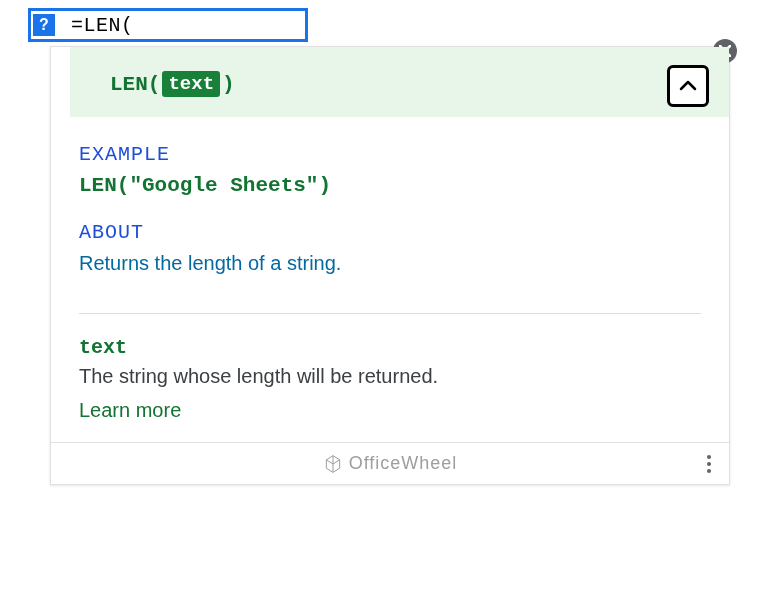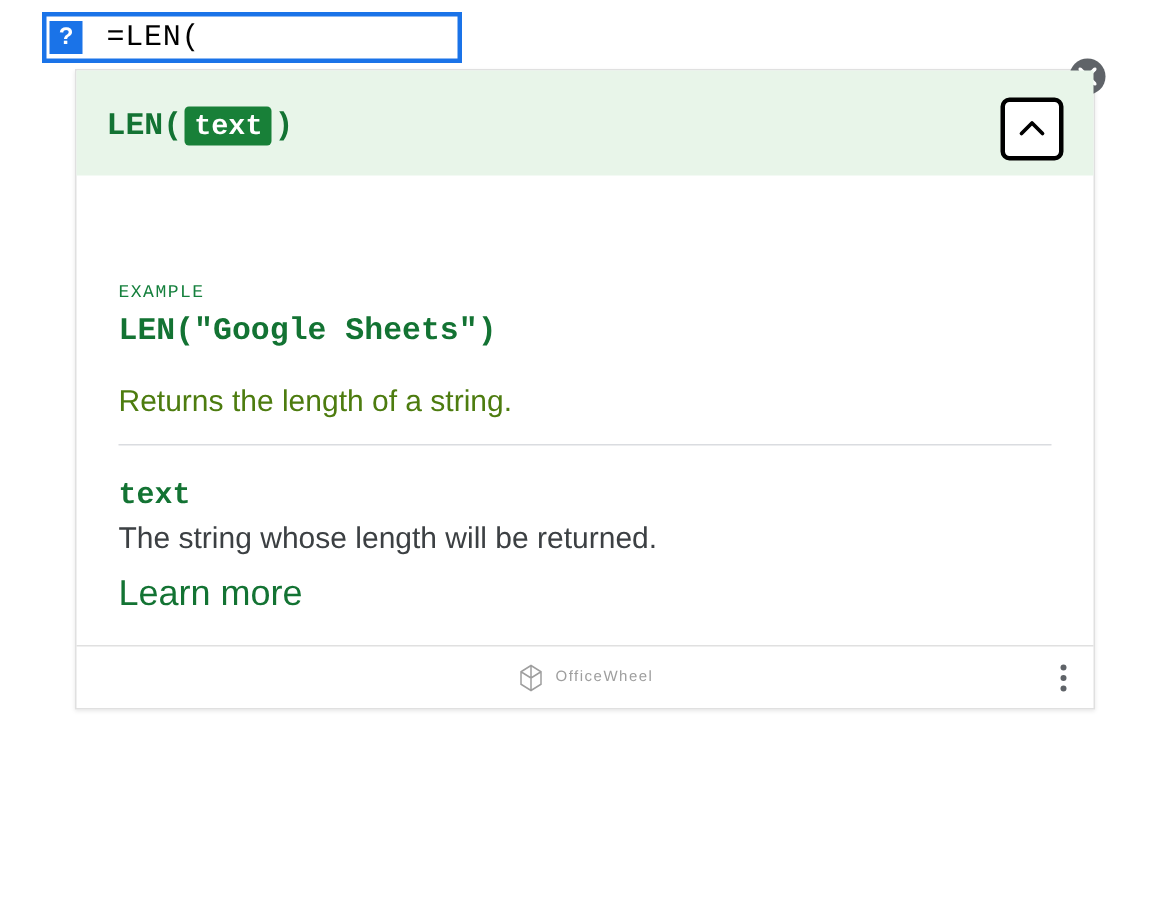--- a/index.html
+++ b/index.html
@@ -40,22 +40,23 @@
       width: 24px; height: 24px;
       background: #5f6368; color: #fff;
       border-radius: 50%;
       display: flex; align-items: center; justify-content: center;
       font-size: 16px; font-weight: bold;
       cursor: pointer;
     }
     
     .signature-section {
       background: #e8f5e9;
-      padding: 24px 28px 20px 20px;
+      padding: 24px 28px 20px 40px;
       position: relative;
+      margin-left: 19px;
     }
     .signature {
       font-family: 'Consolas', 'Courier New', monospace;
       font-size: 21px; font-weight: bold;
       color: #137333;
       display: flex; align-items: center; gap: 2px;
     }
     .param-highlight {
       background: #188038; color: #fff;
       padding: 2px 6px; border-radius: 3px;
@@ -66,53 +67,53 @@
       width: 42px; height: 42px;
       border: 3px solid #000; border-radius: 6px;
       background: #fff;
       display: flex; align-items: center; justify-content: center;
       cursor: pointer;
     }
     
     .content-section { padding: 26px 28px 20px 28px; }
     .section-label {
       font-family: 'Consolas', 'Courier New', monospace;
-      font-size: 12px; color: #15803d;
-      letter-spacing: 1px; margin-bottom: 8px; margin-top: 45px;
+      font-size: 20px; color: #1d4ed8;
+      letter-spacing: 1px; margin-bottom: 8px;
     }
     .example-code {
       font-family: 'Consolas', 'Courier New', monospace;
       font-size: 21px; font-weight: bold; color: #137333;
       margin-bottom: 24px;
     }
     .about-text {
-      font-size: 20px; color: #4d7c0f; margin-bottom: 16px;
+      font-size: 20px; color: #0369a1; margin-bottom: 38px;
     }
     .divider { border-top: 1px solid #dadce0; margin-bottom: 22px; }
     .param-name {
       font-family: 'Consolas', 'Courier New', monospace;
       font-size: 20px; font-weight: bold; color: #137333;
       margin-bottom: 6px;
     }
     .param-desc {
       font-size: 20px; color: #3c4043; margin-bottom: 8px;
     }
     .learn-more {
-      font-size: 24px; color: #137333; cursor: pointer; margin-top: 11px;
+      font-size: 20px; color: #137333; cursor: pointer; margin-top: 11px;
     }
     
     .footer-bar {
       border-top: 1px solid #e0e0e0;
       padding: 8px 16px;
       display: flex; align-items: center; justify-content: center;
       position: relative; height: 42px;
     }
     .brand {
       display: flex; align-items: center; gap: 6px;
-      color: #9e9e9e; font-size: 10px; letter-spacing: 1px;
+      color: #9e9e9e; font-size: 18px; letter-spacing: 1px;
     }
     .more-btn {
       position: absolute; right: 12px; top: 50%;
       transform: translateY(-50%);
       display: flex; flex-direction: column; gap: 3px;
       cursor: pointer; padding: 6px;
     }
     .more-btn span { width: 4px; height: 4px; background: #5f6368; border-radius: 50%; }
   </style>
 </head>
@@ -140,20 +141,21 @@
       <svg width="18" height="12" viewBox="0 0 18 12">
           <path d="M2 9 L9 2 L16 9" stroke="#000" stroke-width="2.5" fill="none" stroke-linecap="round" stroke-linejoin="round"></path>
         </svg>
     </div>
   </div>
 
   <div class="content-section">
     <div class="section-label">EXAMPLE</div>
     <div class="example-code">LEN("Google Sheets")</div>
 
+    <div class="section-label">ABOUT</div>
     <div class="about-text">Returns the length of a string.</div>
 
     <div class="divider"></div>
 
     <div class="param-name">text</div>
     <div class="param-desc">The string whose length will be returned.</div>
 
     <div class="learn-more">Learn more</div>
   </div>
 

